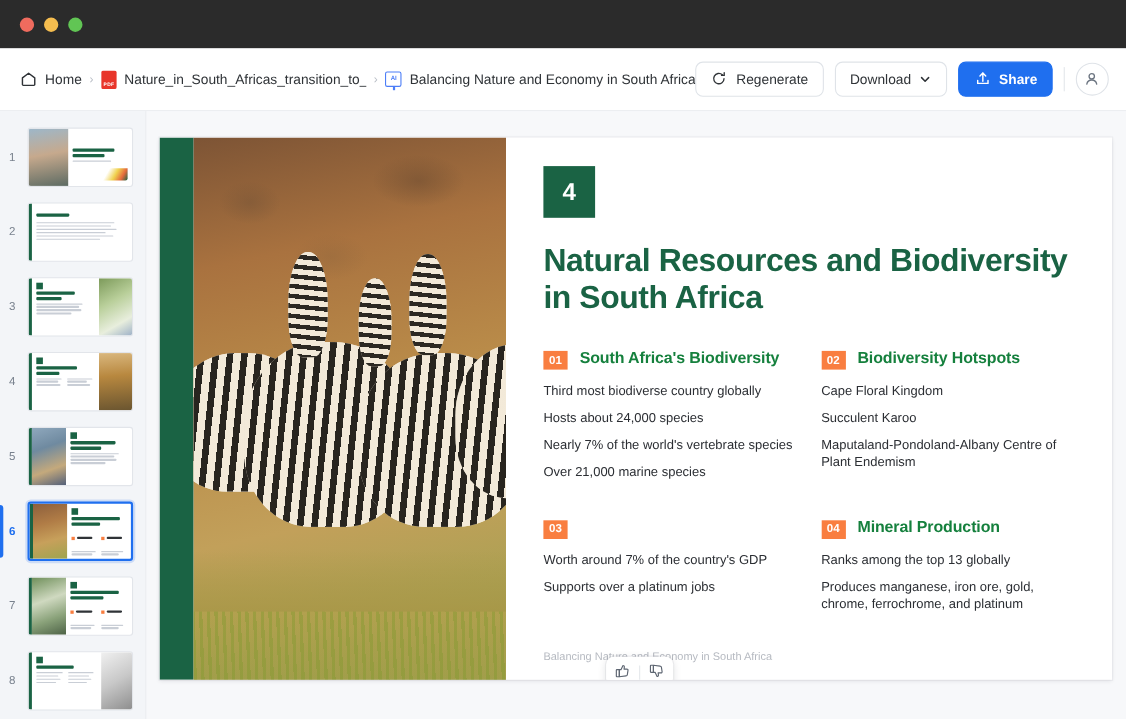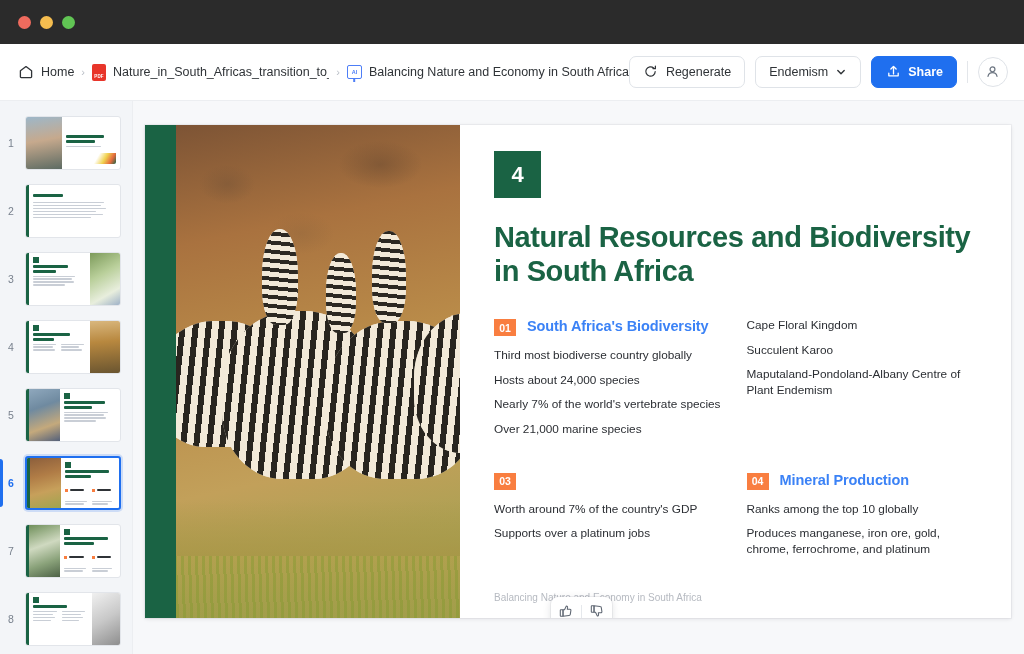--- a/index.html
+++ b/index.html
@@ -162,21 +162,21 @@
   .grid {
     margin-top: 30px; display: grid; grid-template-columns: 1fr 1fr;
     column-gap: 18px; row-gap: 34px;
   }
   .sec-head { display: flex; align-items: flex-start; gap: 11px; margin-bottom: 12px; }
   .sec-num {
     width: 22px; height: 17px; background: #f97e40; color: #fff; flex: none;
     display: flex; align-items: center; justify-content: center;
     font-size: 10.5px; font-weight: 700; margin-top: 1px;
   }
-  .sec-title { font-size: 14.5px; font-weight: 700; color: #3b82f6; line-height: 1.2; letter-spacing: -.1px; }
+  .sec-title { font-size: 14.5px; font-weight: 700; color: #15803d; line-height: 1.2; letter-spacing: -.1px; }
   .bullet { font-size: 11.8px; color: #2b2e33; line-height: 1.32; margin-bottom: 9px; }
   .bullet:last-child { margin-bottom: 0; }
 
   .slide-footer {
     position: absolute; left: 34px; bottom: 15px;
     font-size: 10px; color: #b6bac1;
   }
   .feedback {
     position: absolute; left: 406px; bottom: -10px;
     height: 31px; background: #fff; border-radius: 7px;
@@ -230,21 +230,21 @@
       <span class="ico">
         <svg viewBox="0 0 16 16" width="15" height="15" fill="none" stroke="#2f3337" stroke-width="1.3" stroke-linecap="round">
             <path d="M13 8a5 5 0 1 1-1.6-3.7"></path>
             <path d="M13.2 2.3v2.6h-2.6"></path>
           </svg>
       </span>
       <span>Regenerate</span>
     </div>
 
     <div class="btn">
-      <span>Endemism</span>
+      <span>Download</span>
       <span class="ico" style="width:12px;height:12px">
         <svg viewBox="0 0 12 12" width="12" height="12" fill="none" stroke="#2f3337" stroke-width="1.4" stroke-linecap="round" stroke-linejoin="round">
             <path d="M2.8 4.6 6 7.8l3.2-3.2"></path>
           </svg>
       </span>
     </div>
 
     <div class="btn primary">
       <span class="ico">
         <svg viewBox="0 0 16 16" width="15" height="15" fill="none" stroke="#ffffff" stroke-width="1.4" stroke-linecap="round" stroke-linejoin="round">
@@ -461,39 +461,43 @@
               <span class="sec-num">01</span>
               <span class="sec-title">South Africa's Biodiversity</span>
             </div>
             <div class="bullet">Third most biodiverse country globally</div>
             <div class="bullet">Hosts about 24,000 species</div>
             <div class="bullet">Nearly 7% of the world's vertebrate species</div>
             <div class="bullet">Over 21,000 marine species</div>
           </div>
 
           <div>
+            <div class="sec-head">
+              <span class="sec-num">02</span>
+              <span class="sec-title">Biodiversity Hotspots</span>
+            </div>
             <div class="bullet">Cape Floral Kingdom</div>
             <div class="bullet">Succulent Karoo</div>
             <div class="bullet">Maputaland-Pondoland-Albany Centre of Plant Endemism</div>
           </div>
 
           <div>
             <div class="sec-head">
               <span class="sec-num">03</span>
             </div>
             <div class="bullet">Worth around 7% of the country's GDP</div>
             <div class="bullet">Supports over a platinum jobs</div>
           </div>
 
           <div>
             <div class="sec-head">
               <span class="sec-num">04</span>
               <span class="sec-title">Mineral Production</span>
             </div>
-            <div class="bullet">Ranks among the top 10 globally</div>
+            <div class="bullet">Ranks among the top 13 globally</div>
             <div class="bullet">Produces manganese, iron ore, gold, chrome, ferrochrome, and platinum</div>
           </div>
         </div>
 
         <div class="slide-footer">Balancing Nature and Economy in South Africa</div>
       </div>
 
       <div class="feedback">
         <div class="fb-btn">
           <span>

